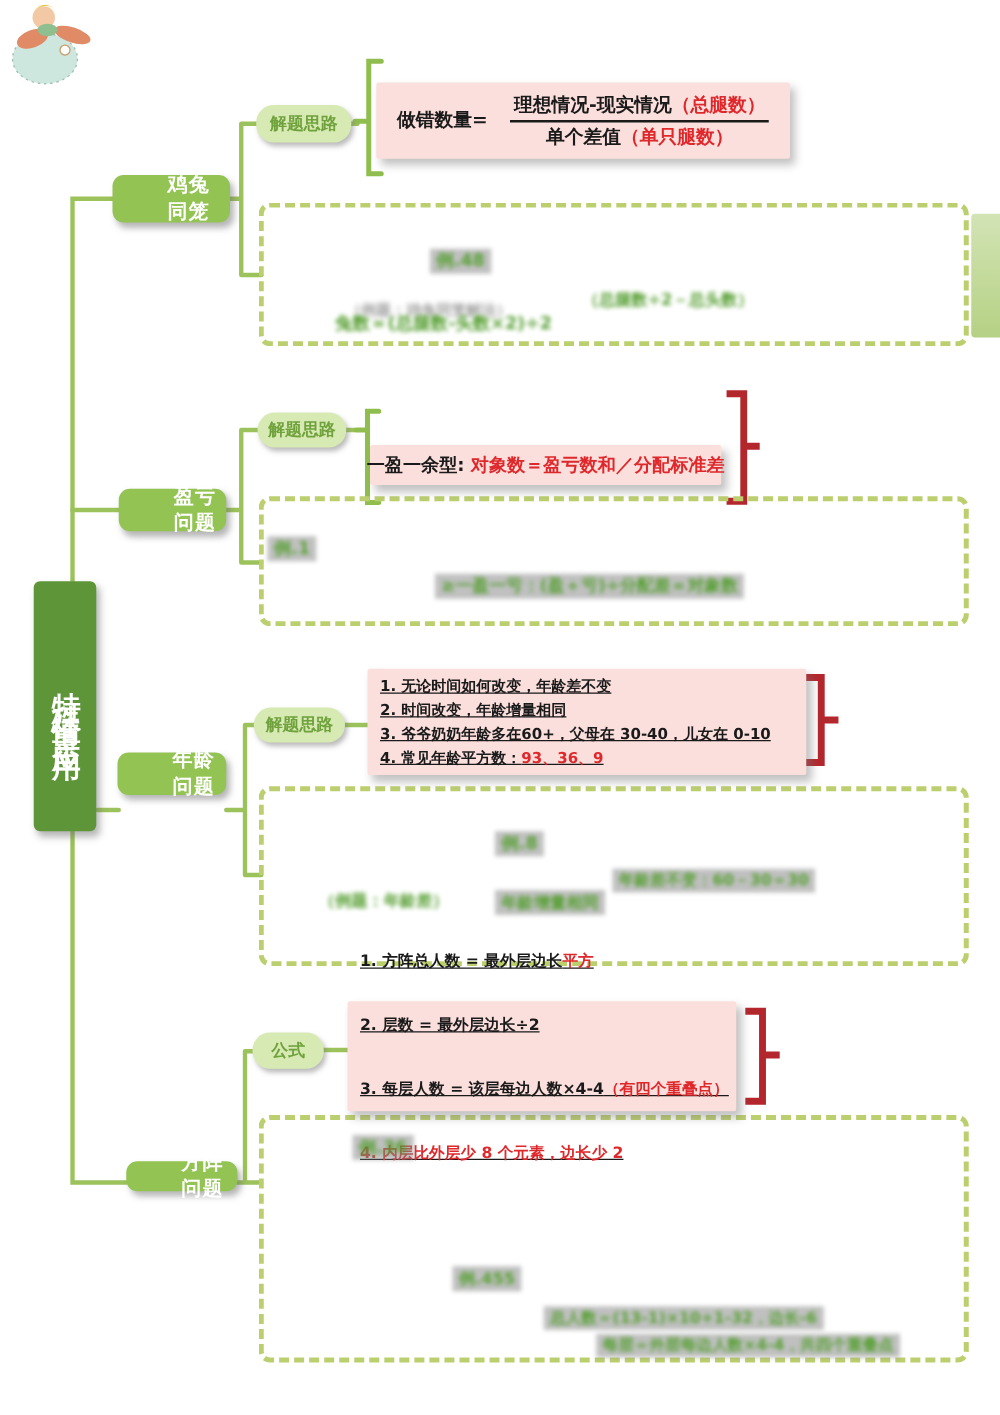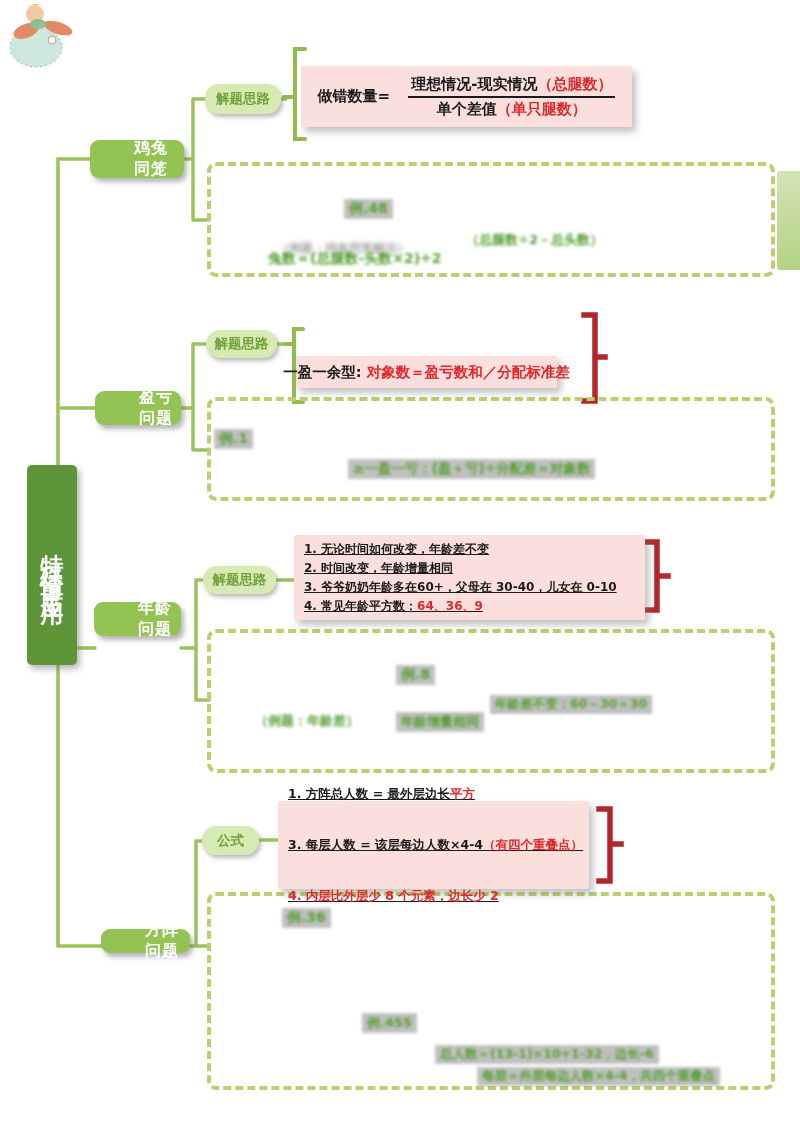--- a/index.html
+++ b/index.html
@@ -116,33 +116,34 @@
         <span class="num">
           <span>理想情况-现实情况</span><span class="red">（总腿数）</span>
         </span>
         <span class="den">
           <span>单个差值</span><span class="red">（单只腿数）</span>
         </span>
       </span>
     </div>
   </div>
 
-  <div class="abs pink pink-center" style="left:296px;top:356px;width:261px;height:32px;">
+  <div class="abs pink pink-center" style="left:296px;top:356px;width:281px;height:32px;">
     <span class="pline"><span>一盈一余型: </span><span class="red">对象数＝盈亏数和／分配标准差</span></span>
   </div>
 
   <div class="abs pink pink-lines" style="left:294px;top:535px;width:351px;height:85px;font-size:12px;line-height:19px;">
     <div class="pline"><span>1. 无论时间如何改变，年龄差不变</span><span class="red"></span></div>
     <div class="pline"><span>2. 时间改变，年龄增量相同</span><span class="red"></span></div>
     <div class="pline"><span>3. 爷爷奶奶年龄多在60+，父母在 30-40，儿女在 0-10</span><span class="red"></span></div>
-    <div class="pline"><span>4. 常见年龄平方数：</span><span class="red">64、36、9</span></div>
+    <div class="pline"><span>4. 常见年龄平方数：</span><span class="red">93、36、9</span></div>
   </div>
 
   <div class="abs pink pink-lines" style="left:278px;top:801px;width:311px;height:88px;font-size:12.5px;line-height:20px;gap:31px;">
     <div class="pline"><span>1. 方阵总人数 = 最外层边长</span><span class="red">平方</span></div>
+    <div class="pline"><span>2. 层数 = 最外层边长÷2</span><span class="red"></span></div>
     <div class="pline"><span>3. 每层人数 = 该层每边人数×4-4</span><span class="red">（有四个重叠点）</span></div>
     <div class="pline"><span></span><span class="red">4. 内层比外层少 8 个元素，边长少 2</span></div>
   </div>
 
   <div class="abs bigbox" style="left:207px;top:162px;width:568px;height:115px;"></div>
   <div class="abs bigbox" style="left:207px;top:397px;width:568px;height:104px;"></div>
   <div class="abs bigbox" style="left:207px;top:629px;width:568px;height:144px;"></div>
   <div class="abs bigbox" style="left:207px;top:892px;width:568px;height:198px;"></div>
 
   <div class="abs sidebar-hint" style="left:777px;top:171px;width:23px;height:99px;"></div>

